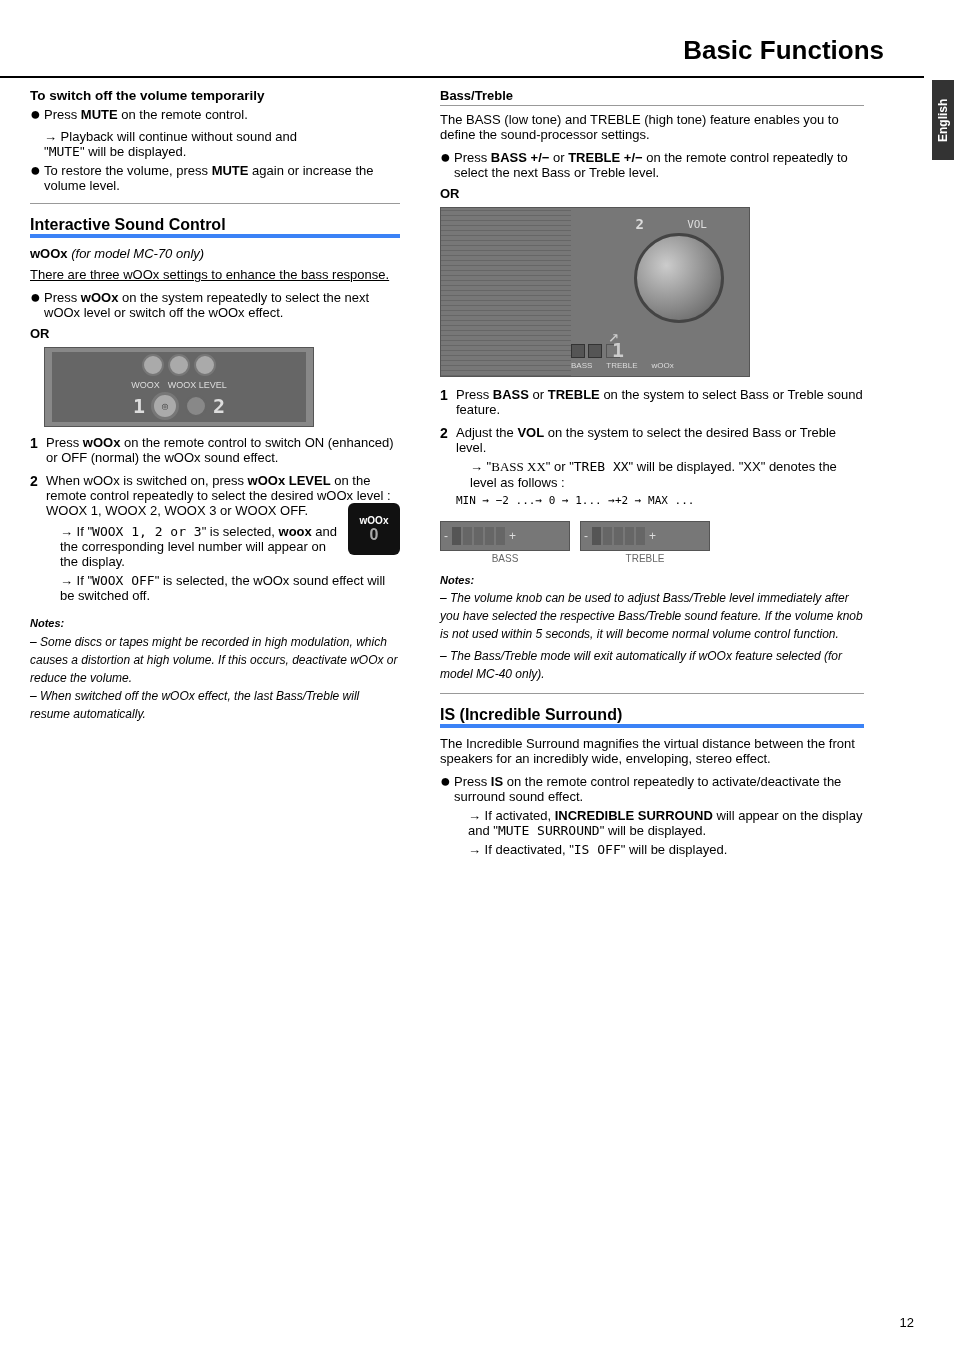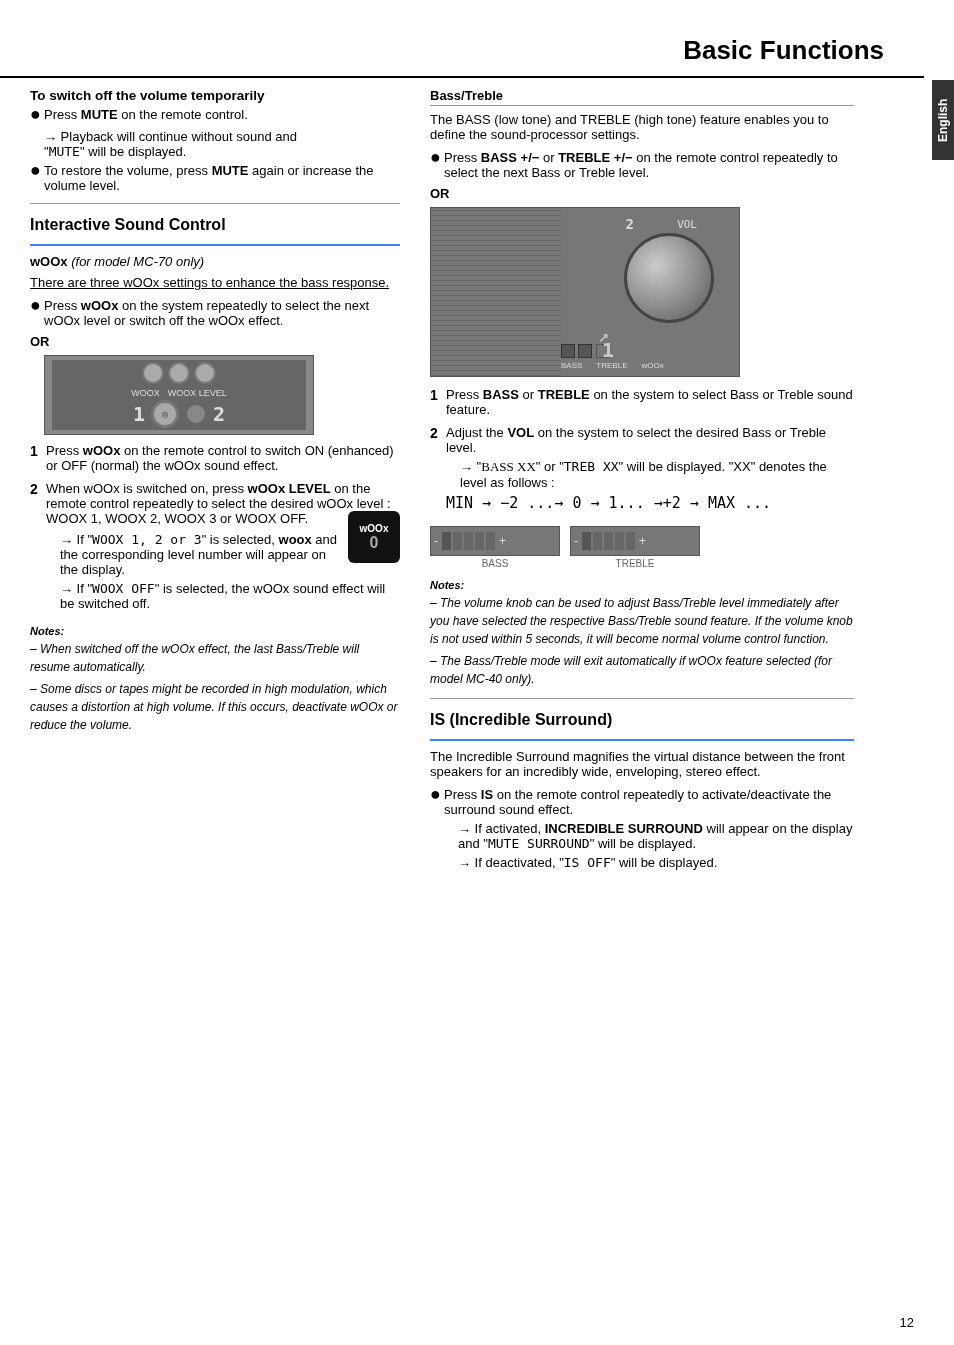--- a/index.html
+++ b/index.html
@@ -47,21 +47,21 @@
       font-weight: bold;
       padding-right: 40px;
       padding-top: 15px;
       padding-bottom: 10px;
       border-bottom: 2px solid #000;
       margin-right: 30px;
     }
 
     .content-area {
       display: flex;
-      gap: 0;
+      gap: 10px;
       padding-top: 10px;
     }
 
     
     .left-col {
       width: 420px;
       padding-left: 30px;
       padding-right: 20px;
     }
 
@@ -74,22 +74,22 @@
 
     .section-heading {
       font-weight: bold;
       font-size: 13.5px;
       margin-bottom: 4px;
     }
 
     .section-heading-large {
       font-size: 16px;
       font-weight: bold;
-      border-bottom: 2px solid #3b82f6;
-      padding-bottom: 10px;
+      border-bottom: 4px solid #3b82f6;
+      padding-bottom: 0;
       margin-bottom: 8px;
       margin-top: 12px;
     }
 
     .bullet-item {
       display: flex;
       align-items: flex-start;
       margin-bottom: 6px;
     }
 
@@ -166,21 +166,21 @@
     }
 
     .notes-text {
       font-style: italic;
       font-size: 12px;
       line-height: 1.5;
     }
 
     .min-max-line {
       font-family: monospace;
-      font-size: 15px;
+      font-size: 11px;
       margin: 4px 0 6px 0;
     }
 
     .page-number {
       position: absolute;
       bottom: 15px;
       right: 40px;
       font-size: 13px;
     }
 
@@ -310,25 +310,25 @@
             </div>
             <div class="arrow-text">
               → If "<span style="font-family:monospace">WOOX OFF</span>" is selected, the wOOx sound effect will be switched off.
             </div>
           </div>
         </div>
       </div>
 
       <div class="notes-section">
         <div class="notes-title"><span>Notes:</span></div>
+        <div class="notes-text" style="margin-top:4px;">
+          <span>– Some discs or tapes might be recorded in high modulation, which causes a distortion at high volume. If this occurs, deactivate wOOx or reduce the volume.</span>
+        </div>
         <div class="notes-text">
           <span>– When switched off the wOOx effect, the last Bass/Treble will resume automatically.</span>
-        </div>
-        <div class="notes-text" style="margin-top:4px;">
-          <span>– Some discs or tapes might be recorded in high modulation, which causes a distortion at high volume. If this occurs, deactivate wOOx or reduce the volume.</span>
         </div>
       </div>
     </div>
 
     <div class="right-col">
 
       <div>
         <div style="border-bottom:1px solid #999;margin-bottom:6px;padding-bottom:2px;">
           <strong><span>Bass/Treble</span></strong>
         </div>

